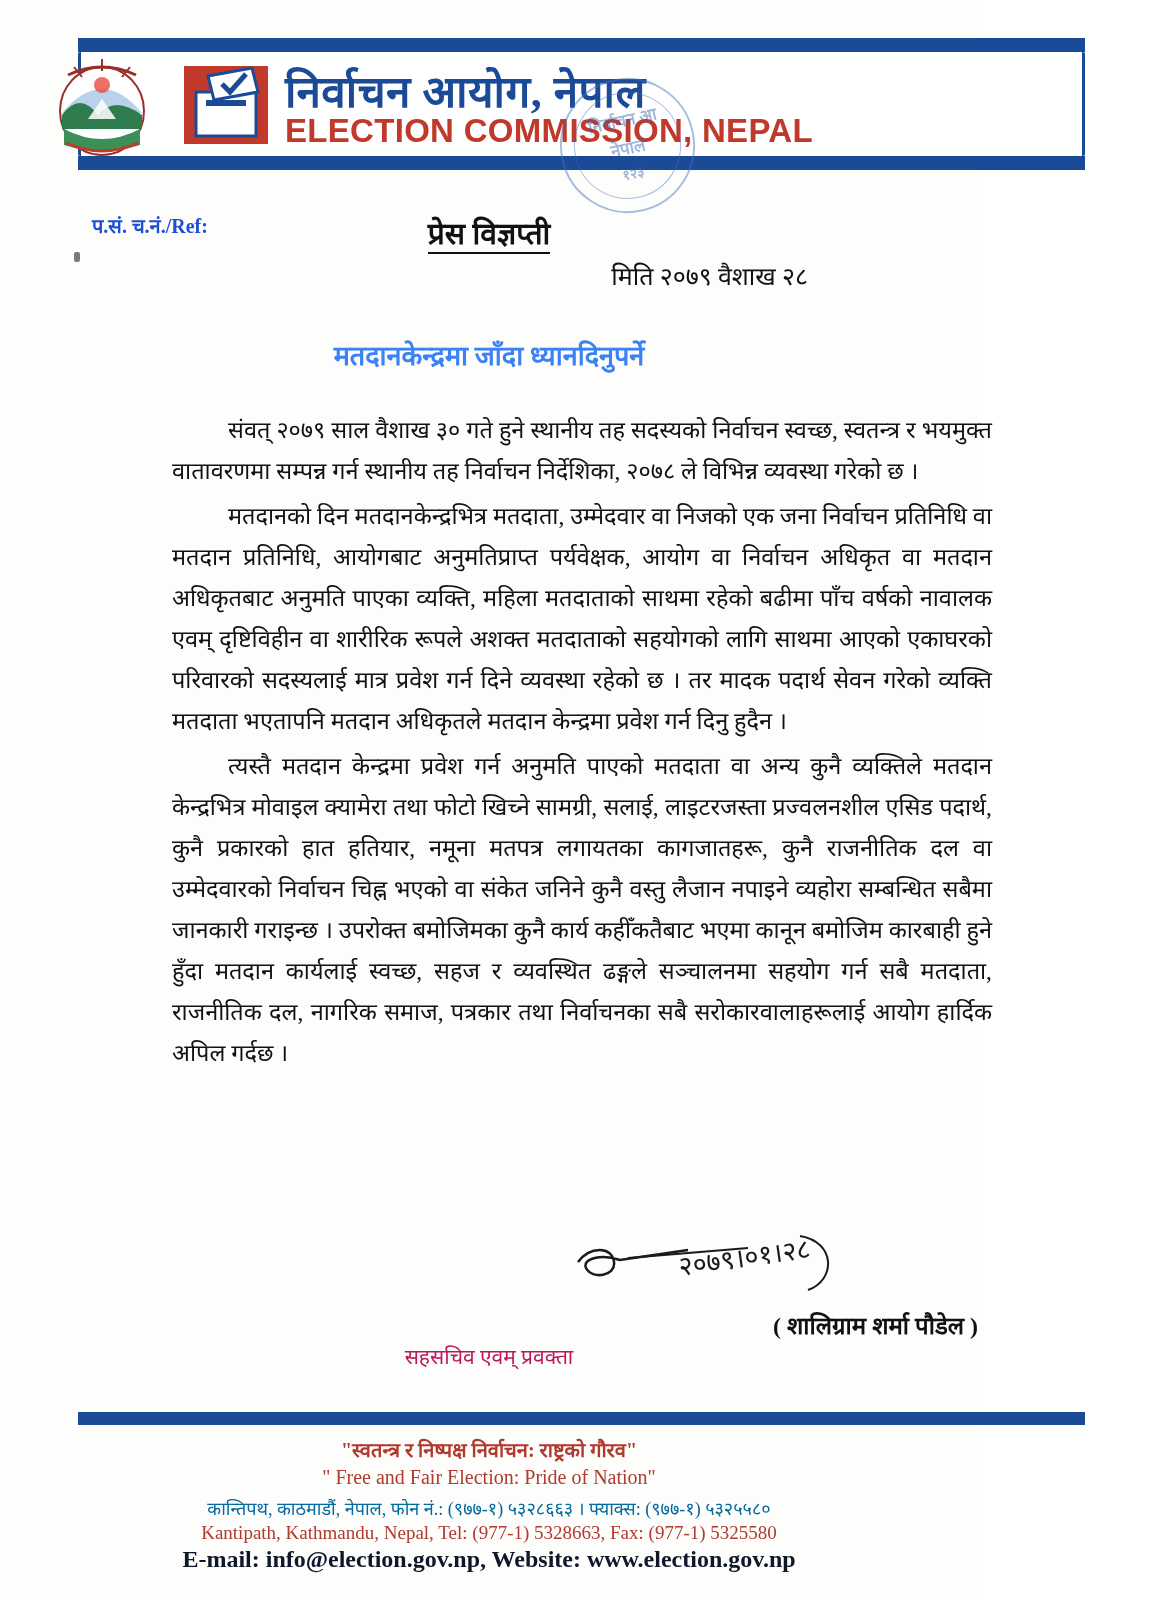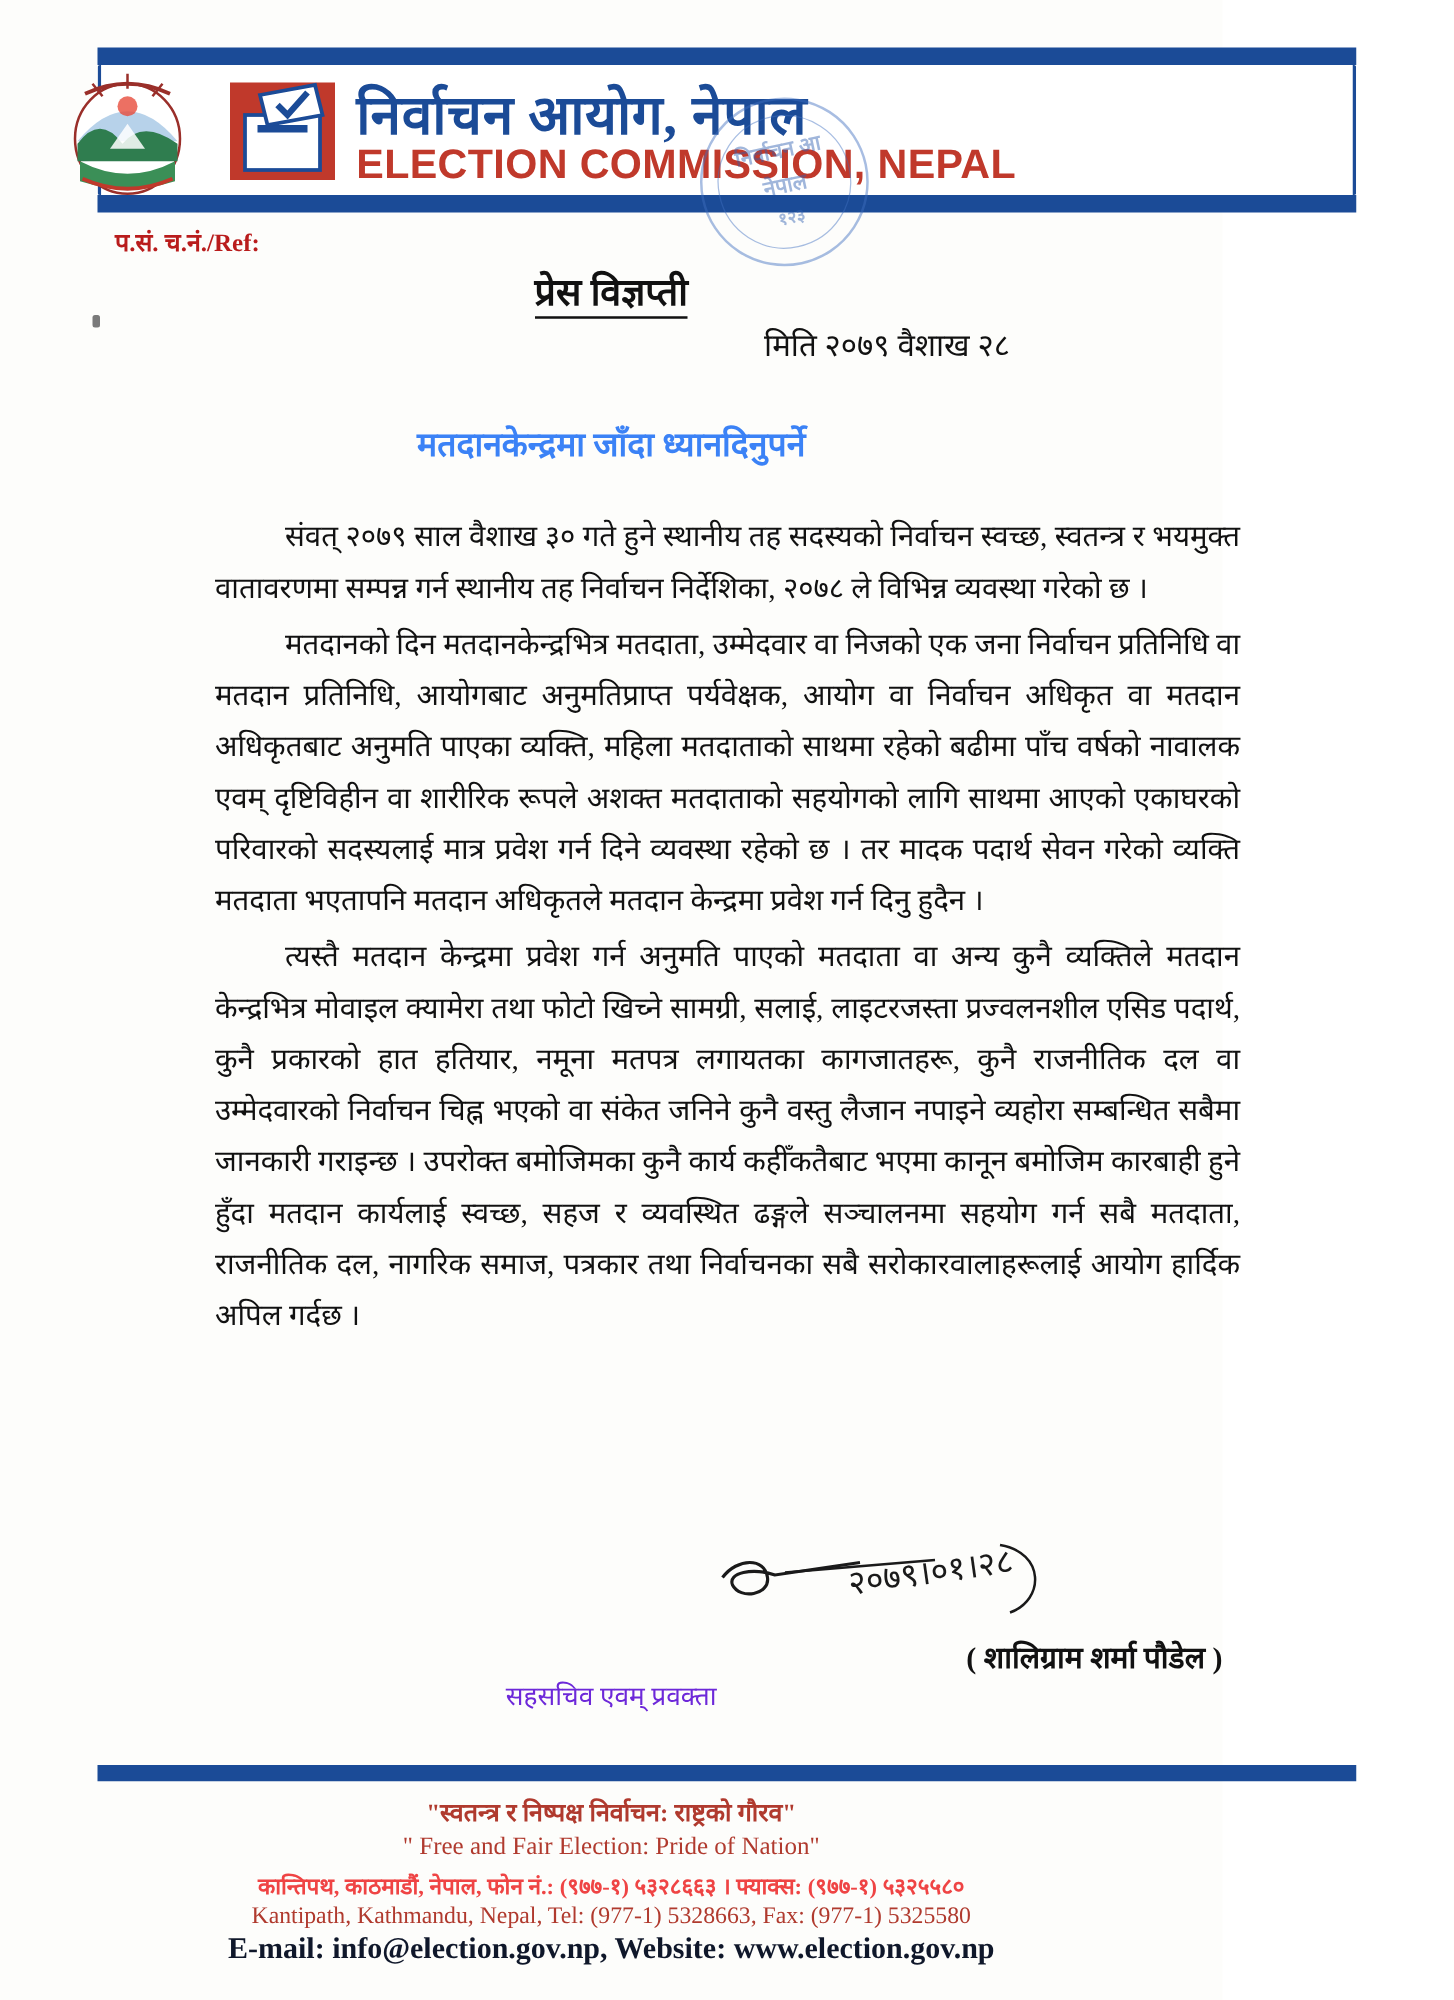--- a/index.html
+++ b/index.html
@@ -123,23 +123,23 @@
     font-weight: bold;
   }
   .stamp-text.t1 { top: 30px; }
   .stamp-text.t2 { top: 58px; }
   .stamp-text.t3 { top: 86px; font-size: 14px; }
 
   
   .ref {
     position: absolute;
     left: 92px;
-    top: 180px;
+    top: 212px;
     font-size: 20px;
-    color: #b91c1c;
+    color: #1d4ed8;
     font-weight: bold;
   }
   .dot-mark {
     position: absolute;
     left: 74px;
     top: 252px;
     width: 6px;
     height: 10px;
     background: #7a7a7a;
     border-radius: 2px;
@@ -213,21 +213,21 @@
     font-size: 24px;
     font-weight: bold;
     color: #111;
   }
   .sign-post {
     position: absolute;
     left: 0; right: 0;
     top: 1342px;
     text-align: center;
     font-size: 21px;
-    color: #6d28d9;
+    color: #be185d;
   }
 
   
   .footer-bar {
     position: absolute;
     left: 78px;
     top: 1412px;
     width: 1007px;
     height: 13px;
     background: #1b4b97;
@@ -246,22 +246,22 @@
     margin-bottom: 3px;
   }
   .footer .f-en-1 {
     font-size: 20px;
     color: #b03a2e;
     margin-bottom: 7px;
     font-family: "Liberation Serif", serif;
   }
   .footer .f-np-2 {
     font-size: 18px;
-    font-weight: bold;
-    color: #ef4444;
+    font-weight: normal;
+    color: #0369a1;
     margin-bottom: 2px;
   }
   .footer .f-en-2 {
     font-size: 19px;
     color: #b03a2e;
     margin-bottom: 2px;
   }
   .footer .f-en-3 {
     font-size: 24px;
     color: #0f172a;

